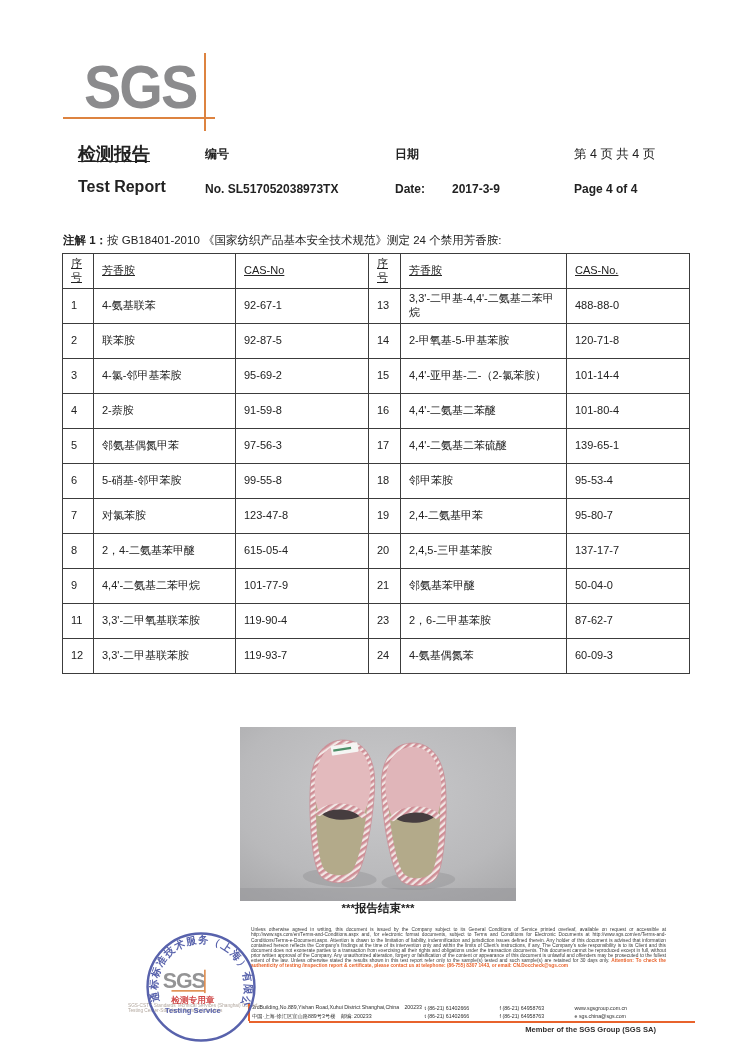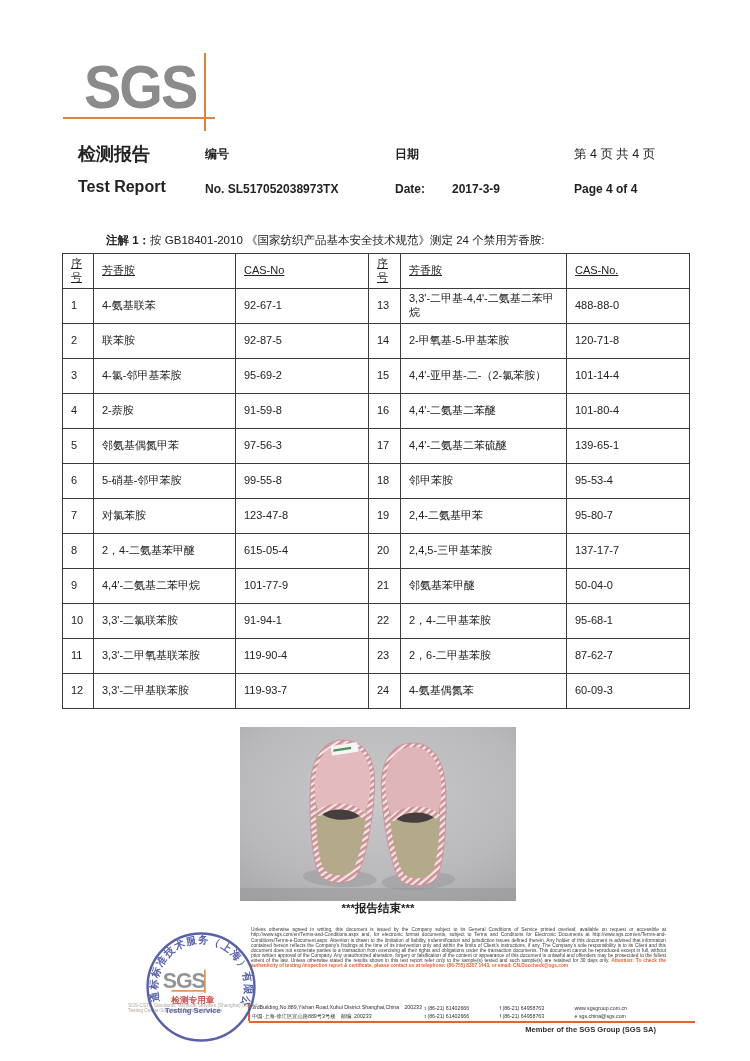--- a/index.html
+++ b/index.html
@@ -7,32 +7,32 @@
         font-family:"Liberation Sans",sans-serif;color:#222;}
 
   
   .logo-text{position:absolute;left:84px;top:52px;font-size:56px;font-weight:bold;
              color:#8b8b8d;letter-spacing:-2px;transform:scaleY(1.08);transform-origin:top left;}
   .logo-hline{position:absolute;left:63px;top:117px;width:152px;height:2px;background:#dd8340;}
   .logo-vline{position:absolute;left:204px;top:53px;width:2px;height:78px;background:#dd8340;}
 
   
   .hdr span{position:absolute;white-space:nowrap;}
-  .h-zh-title{left:78px;top:142px;font-size:18px;font-weight:bold;}
+  .h-zh-title{left:78px;top:142px;font-size:18px;font-weight:bold;text-decoration:underline;}
   .h-zh-no{left:205px;top:146px;font-size:12px;font-weight:bold;text-align:center;}
   .h-zh-date{left:395px;top:146px;font-size:12px;font-weight:bold;}
   .h-zh-page{left:574px;top:146px;font-size:12.5px;}
   .h-en-title{left:78px;top:178px;font-size:16px;font-weight:bold;}
   .h-en-no{left:205px;top:182px;font-size:12px;font-weight:bold;}
   .h-en-date{left:395px;top:182px;font-size:12px;font-weight:bold;}
   .h-en-dateval{left:452px;top:182px;font-size:12px;font-weight:bold;}
   .h-en-page{left:574px;top:182px;font-size:12px;font-weight:bold;}
 
   
-  .note{position:absolute;left:63px;top:233px;font-size:11.5px;margin-left:43px;}
+  .note{position:absolute;left:63px;top:233px;font-size:11.5px;}
   .note b{font-weight:bold;}
 
   
   table.amine{position:absolute;left:62px;top:253px;width:627px;border-collapse:collapse;
               font-size:11px;table-layout:fixed;}
   table.amine th,table.amine td{border:1px solid #3c3c3c;height:32px;padding:1px 4px 1px 8px;
               vertical-align:middle;text-align:left;line-height:1.25;}
   table.amine th{font-weight:normal;text-decoration:underline;}
 
   
@@ -170,28 +170,20 @@
         </tr>
         <tr>
           <td>9</td>
           <td>4,4'-二氨基二苯甲烷</td>
           <td>101-77-9</td>
           <td>21</td>
           <td>邻氨基苯甲醚</td>
           <td>50-04-0</td>
         </tr>
         <tr>
-          <td>10</td>
-          <td>3,3'-二氯联苯胺</td>
-          <td>91-94-1</td>
-          <td>22</td>
-          <td>2，4-二甲基苯胺</td>
-          <td>95-68-1</td>
-        </tr>
-        <tr>
           <td>11</td>
           <td>3,3'-二甲氧基联苯胺</td>
           <td>119-90-4</td>
           <td>23</td>
           <td>2，6-二甲基苯胺</td>
           <td>87-62-7</td>
         </tr>
         <tr>
           <td>12</td>
           <td>3,3'-二甲基联苯胺</td>

